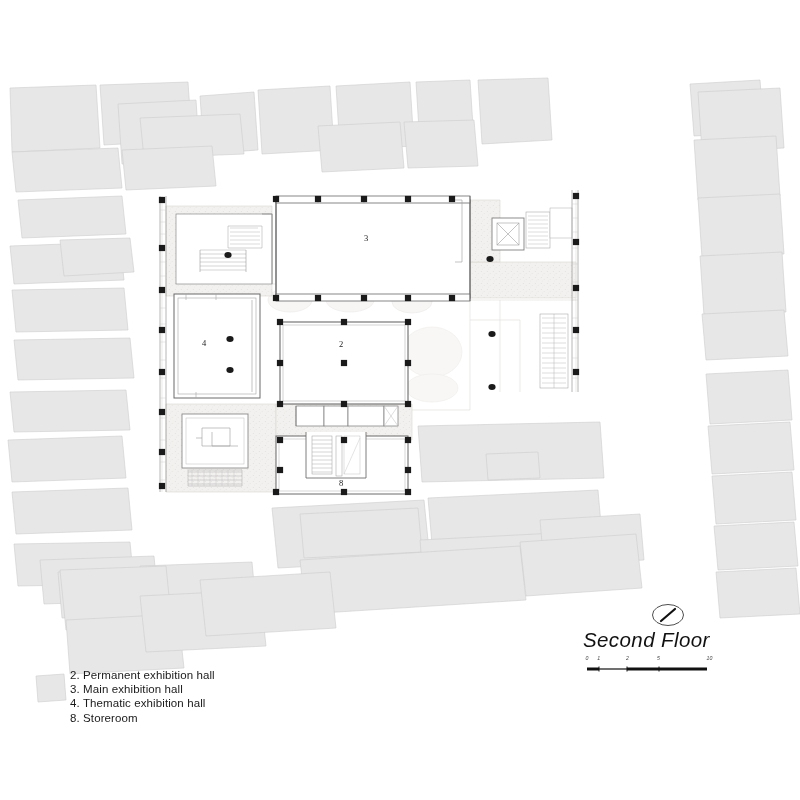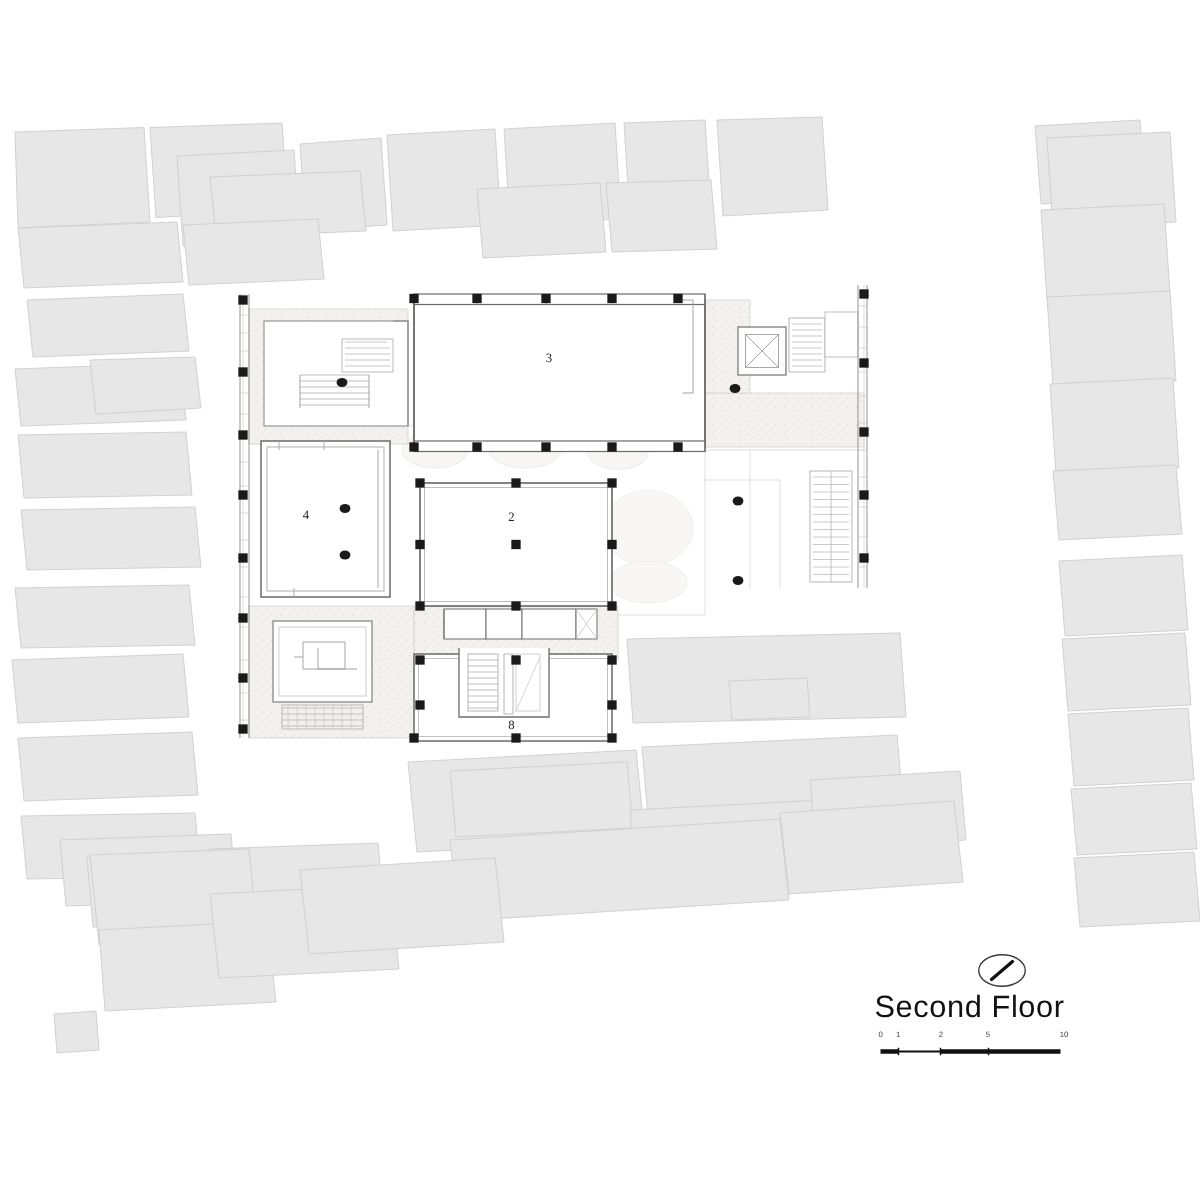--- a/index.html
+++ b/index.html
@@ -3,21 +3,21 @@
 <meta charset="utf-8">
 <style>
   html,body{margin:0;padding:0;background:#ffffff;}
   body{width:800px;height:800px;overflow:hidden;
        font-family:"Liberation Sans", sans-serif;}
   #sheet{position:relative;width:800px;height:800px;background:#ffffff;}
   svg{display:block;}
   .legend{position:absolute;left:70px;top:668px;font-size:11.5px;color:#1a1a1a;
           line-height:14.2px;letter-spacing:0.1px;}
   .legend div{white-space:nowrap;}
-  .titleblock{position:absolute;left:583px;top:636px;width:160px;}
+  .titleblock{position:absolute;left:583px;top:604px;width:160px;font-style:italic;}
   .fl-title{font-size:20.5px;color:#111111;letter-spacing:0.4px;
             font-family:"Liberation Sans", sans-serif;}
   .scalewrap{position:relative;margin-top:3px;width:130px;height:22px;}
   .scalenums{position:relative;height:9px;}
   .scalenums span{position:absolute;font-size:5.2px;color:#444;top:0;}
 </style>
 </head>
 <body>
 
 <div id="sheet">
@@ -338,20 +338,26 @@
       </g>
 
     <g id="roomnums">
         <text x="366" y="241" text-anchor="middle" font-size="8.5" font-family="&quot;Liberation Serif&quot;, serif" fill="#222222">3</text>
         <text x="204" y="346" text-anchor="middle" font-size="8.5" font-family="&quot;Liberation Serif&quot;, serif" fill="#222222">4</text>
         <text x="341" y="347" text-anchor="middle" font-size="8.5" font-family="&quot;Liberation Serif&quot;, serif" fill="#222222">2</text>
         <text x="341" y="486" text-anchor="middle" font-size="8.5" font-family="&quot;Liberation Serif&quot;, serif" fill="#222222">8</text>
       </g>
   </svg>
 
+  <div class="legend">
+    <div>2. Permanent exhibition hall</div>
+    <div>3. Main exhibition hall</div>
+    <div>4. Thematic exhibition hall</div>
+    <div>8. Storeroom</div>
+  </div>
 
   <div class="titleblock">
     <svg width="46" height="26" style="position:absolute;left:62px;top:-2px;">
       <ellipse cx="23" cy="13" rx="15.5" ry="10.5" fill="none" stroke="#3a3a3a" stroke-width="0.9"></ellipse>
       <path d="M16,19 L30,7" stroke="#111111" stroke-width="2.2" stroke-linecap="round"></path>
     </svg>
     <div class="fl-title" style="margin-top:24px;">Second Floor</div>
     <div class="scalewrap">
       <div class="scalenums" id="scalenums">
           <span style="left: 2%;">0</span>

